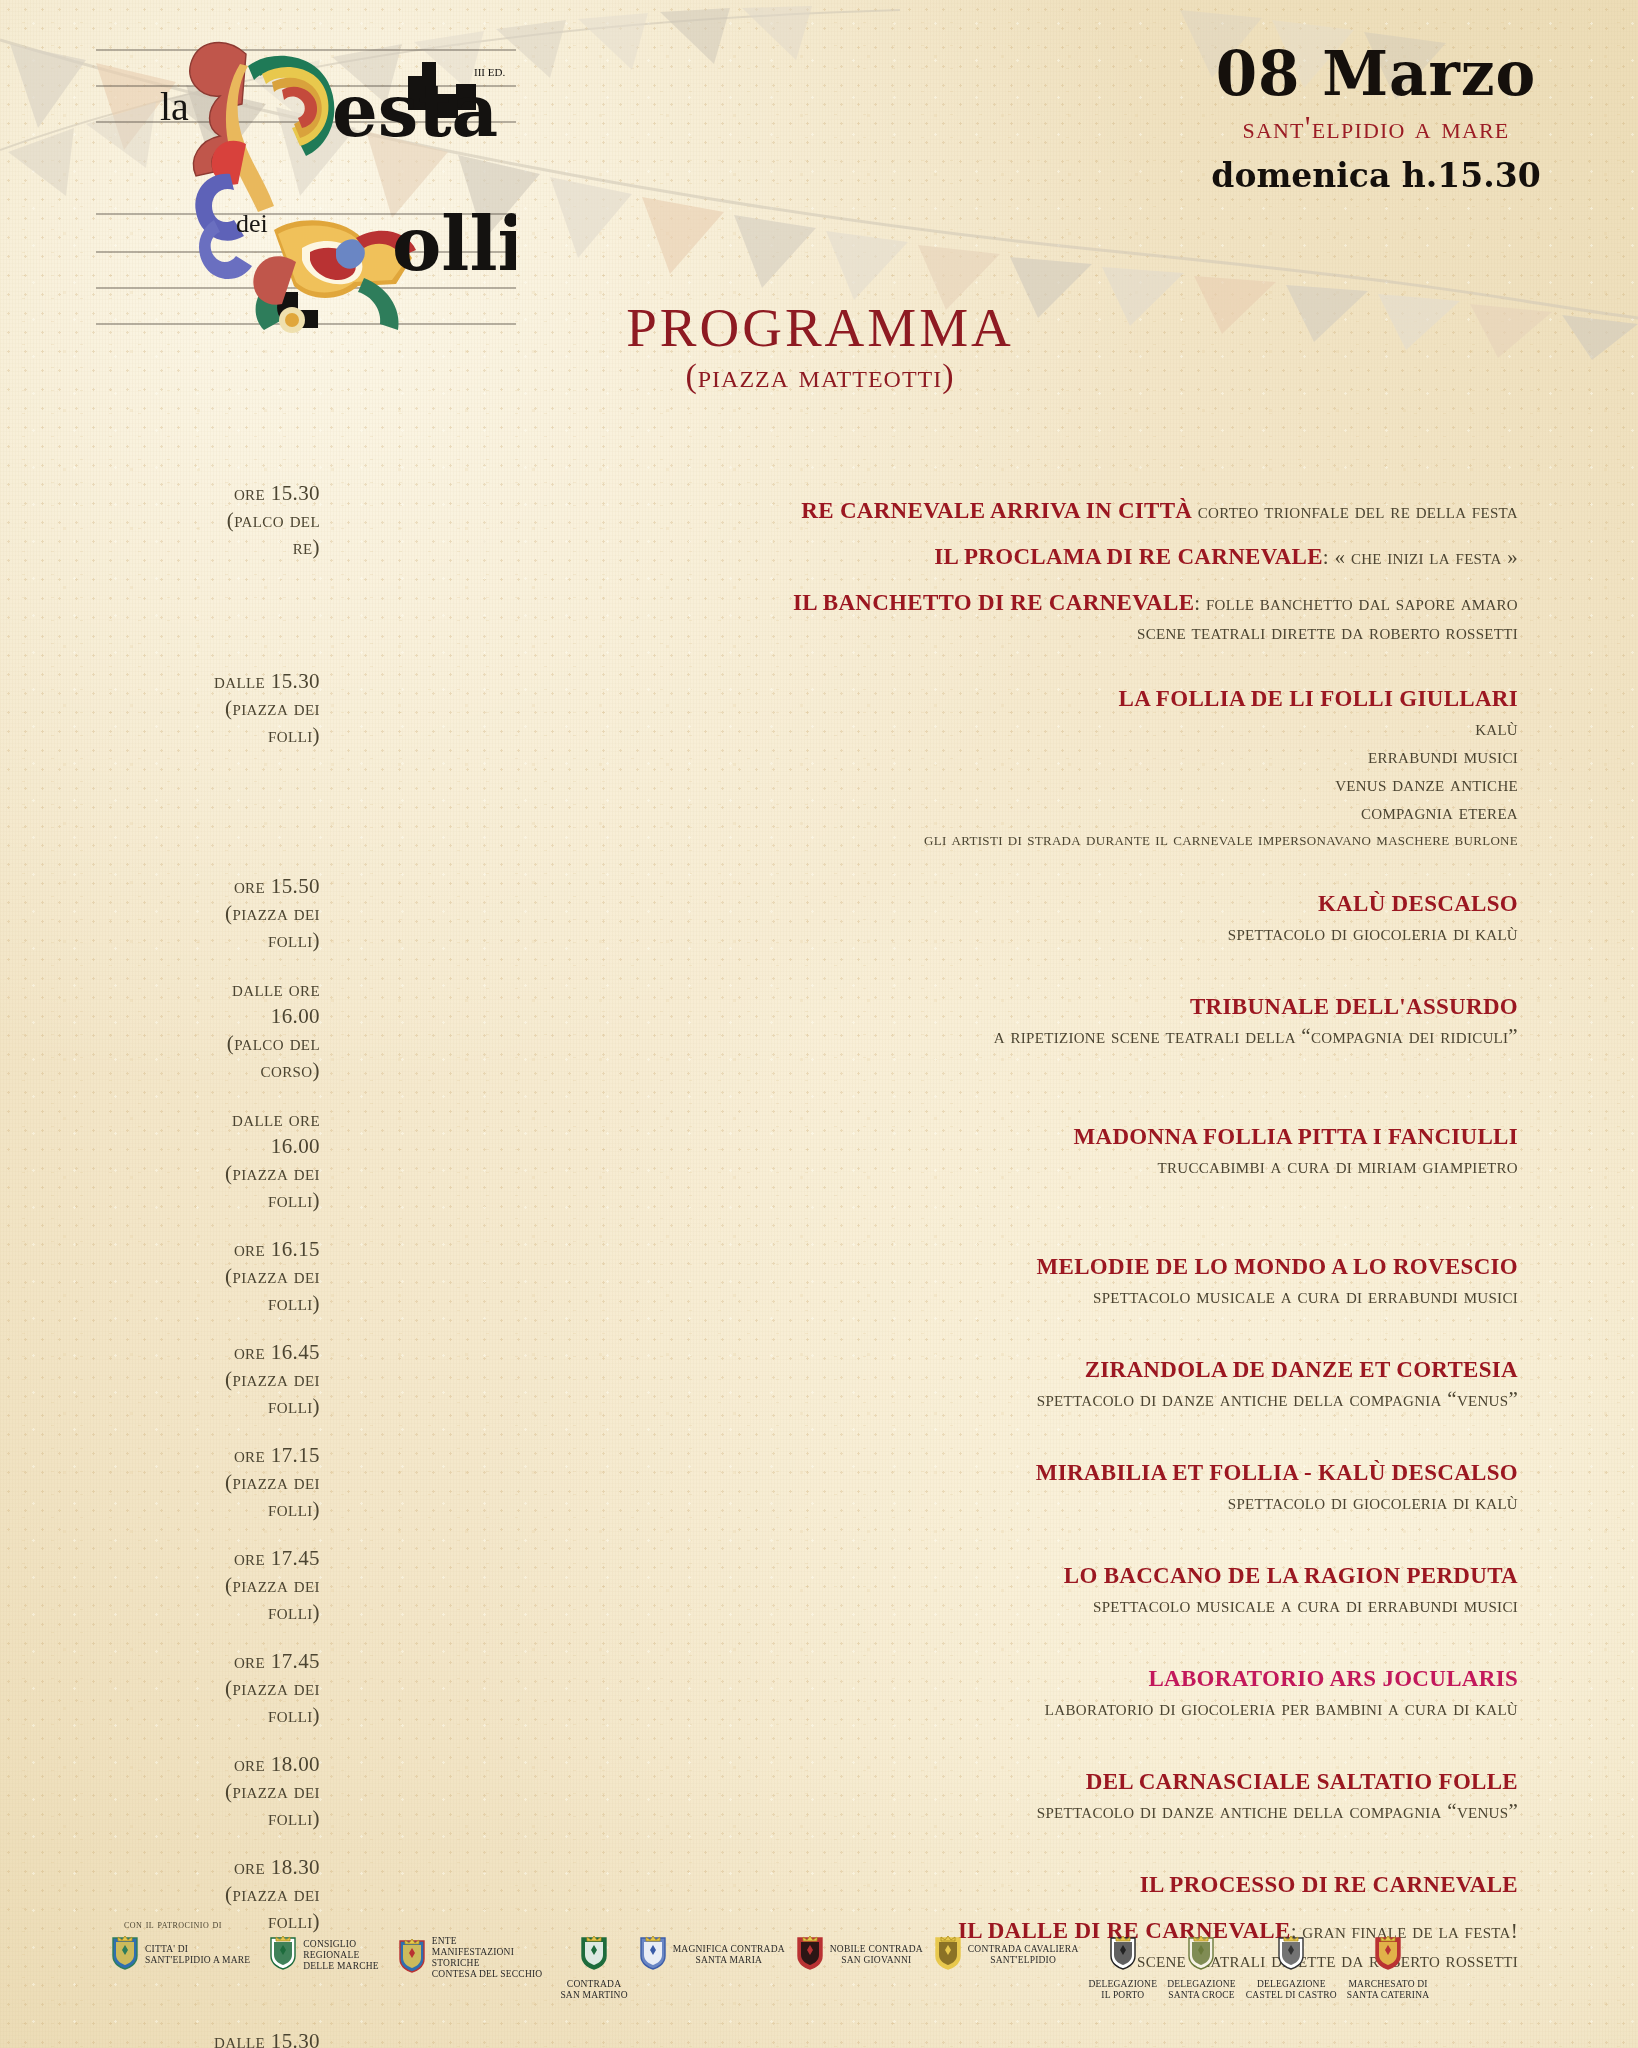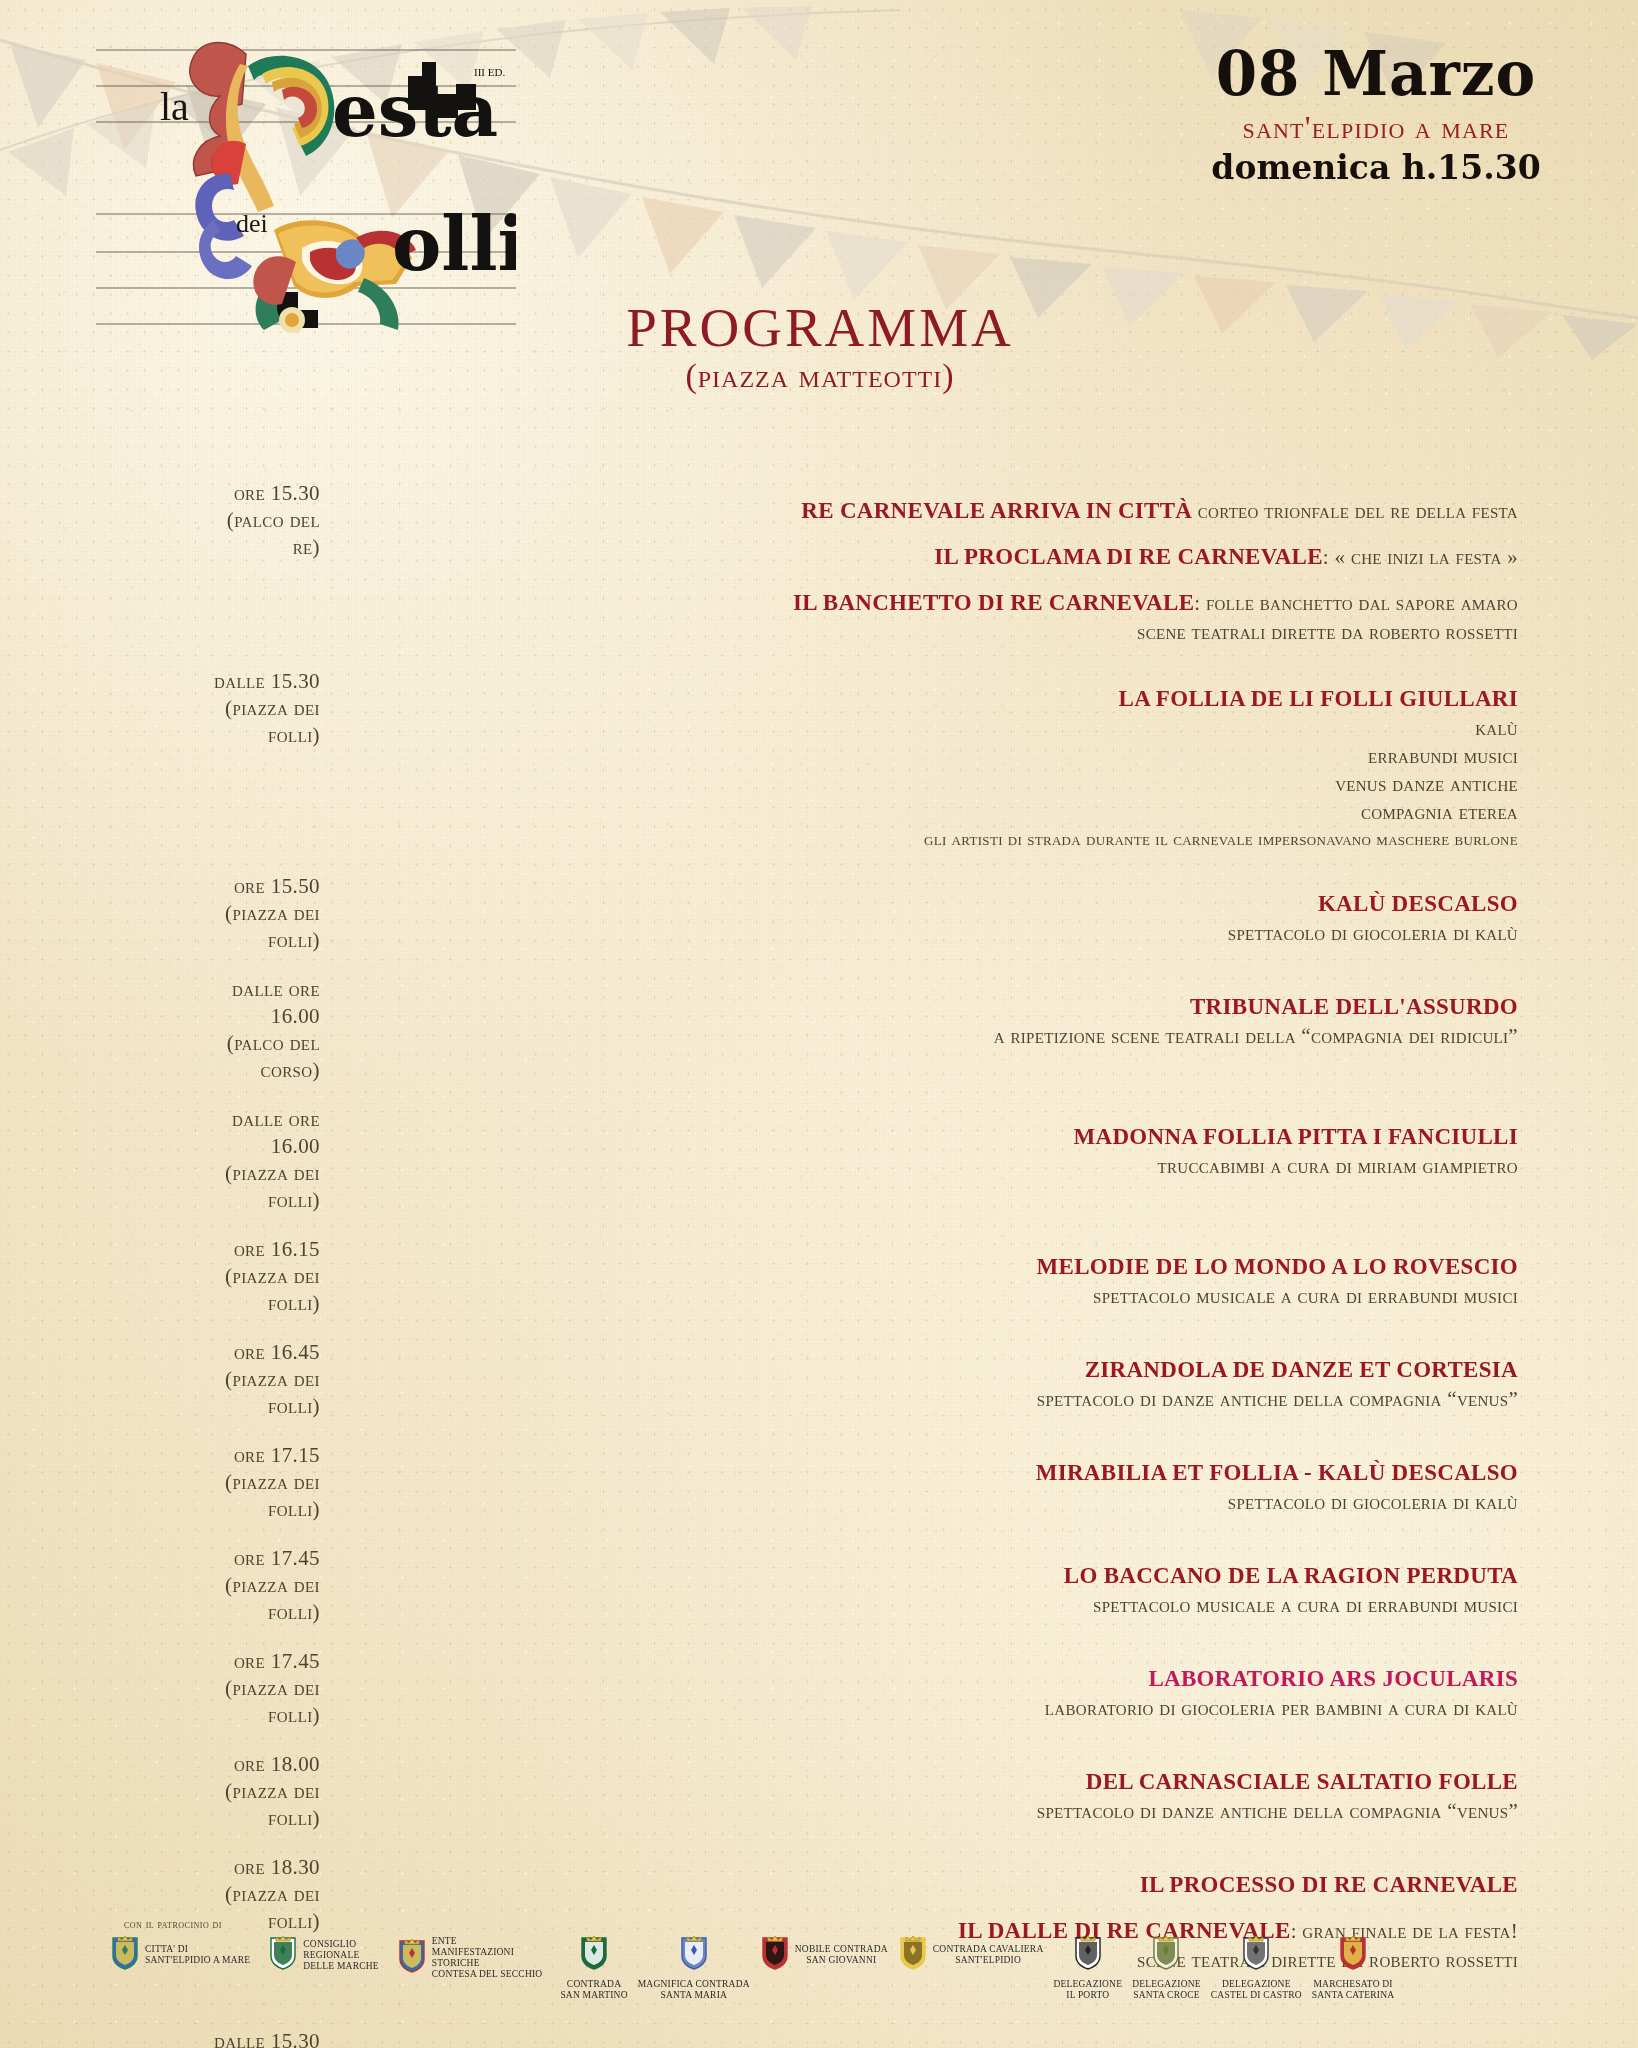--- a/index.html
+++ b/index.html
@@ -49,21 +49,21 @@
     font-weight:bold;font-size:62px;line-height:.98;color:#15100c;
     letter-spacing:1px;transform:scaleX(.96);
   }
   .date-city{
     font-family:"Liberation Serif", serif;
     color:#9b1c25;font-size:32px;letter-spacing:1.2px;
     margin-top:4px;font-variant:small-caps;text-transform:lowercase;
   }
   .date-time{
     font-family:"DejaVu Serif", serif;font-weight:bold;
-    color:#15100c;font-size:33px;margin-top:2px;letter-spacing:0px;
+    color:#15100c;font-size:33px;margin-top:10px;letter-spacing:0px;
   }
   .prog-title{
     position:absolute;left:420px;top:296px;width:800px;text-align:center;
   }
   .prog-title .pt1{
     color:#8e1a22;font-size:55px;letter-spacing:3px;font-family:"Liberation Serif",serif;
   }
   .prog-title .pt2{
     color:#8e1a22;font-size:34px;letter-spacing:1px;margin-top:-2px;
     font-variant:small-caps;text-transform:lowercase;
@@ -437,21 +437,21 @@
             <path d="M6 6 H24 V19 C24 25, 18 28, 15 29 C12 28, 6 25, 6 19 Z" fill="#ffffff" opacity=".85"></path>
             <path d="M15 9 L18 14 L15 19 L12 14 Z" fill="#1d6b3c"></path>
             <path d="M8 1 L12 4 L15 0 L18 4 L22 1 L22 5 H8 Z" fill="#e8c84d" stroke="#a98b1f" stroke-width=".8"></path>
           </svg></span>
         <div class="lg-txt ctr">
           <span class="under">CONTRADA</span>
           <span class="under">SAN MARTINO</span>
         </div>
       </div>
       <div class="sep-s"></div>
-      <div class="lg" style="flex-direction: column; justify-content: center;">
+      <div class="lg" style="flex-direction: row; justify-content: center;">
         <span class="crest"><svg width="30" height="34" viewBox="0 0 30 34">
             <path d="M3 2 H27 V20 C27 28, 19 32, 15 33 C11 32, 3 28, 3 20 Z" fill="#6a86c4" stroke="#3b5ca8" stroke-width="1.4"></path>
             <path d="M6 6 H24 V19 C24 25, 18 28, 15 29 C12 28, 6 25, 6 19 Z" fill="#ffffff" opacity=".85"></path>
             <path d="M15 9 L18 14 L15 19 L12 14 Z" fill="#3b5ca8"></path>
             <path d="M8 1 L12 4 L15 0 L18 4 L22 1 L22 5 H8 Z" fill="#e8c84d" stroke="#a98b1f" stroke-width=".8"></path>
           </svg></span>
         <div class="lg-txt ctr">
           <span class="under">MAGNIFICA CONTRADA</span>
           <span class="under">SANTA MARIA</span>
         </div>

